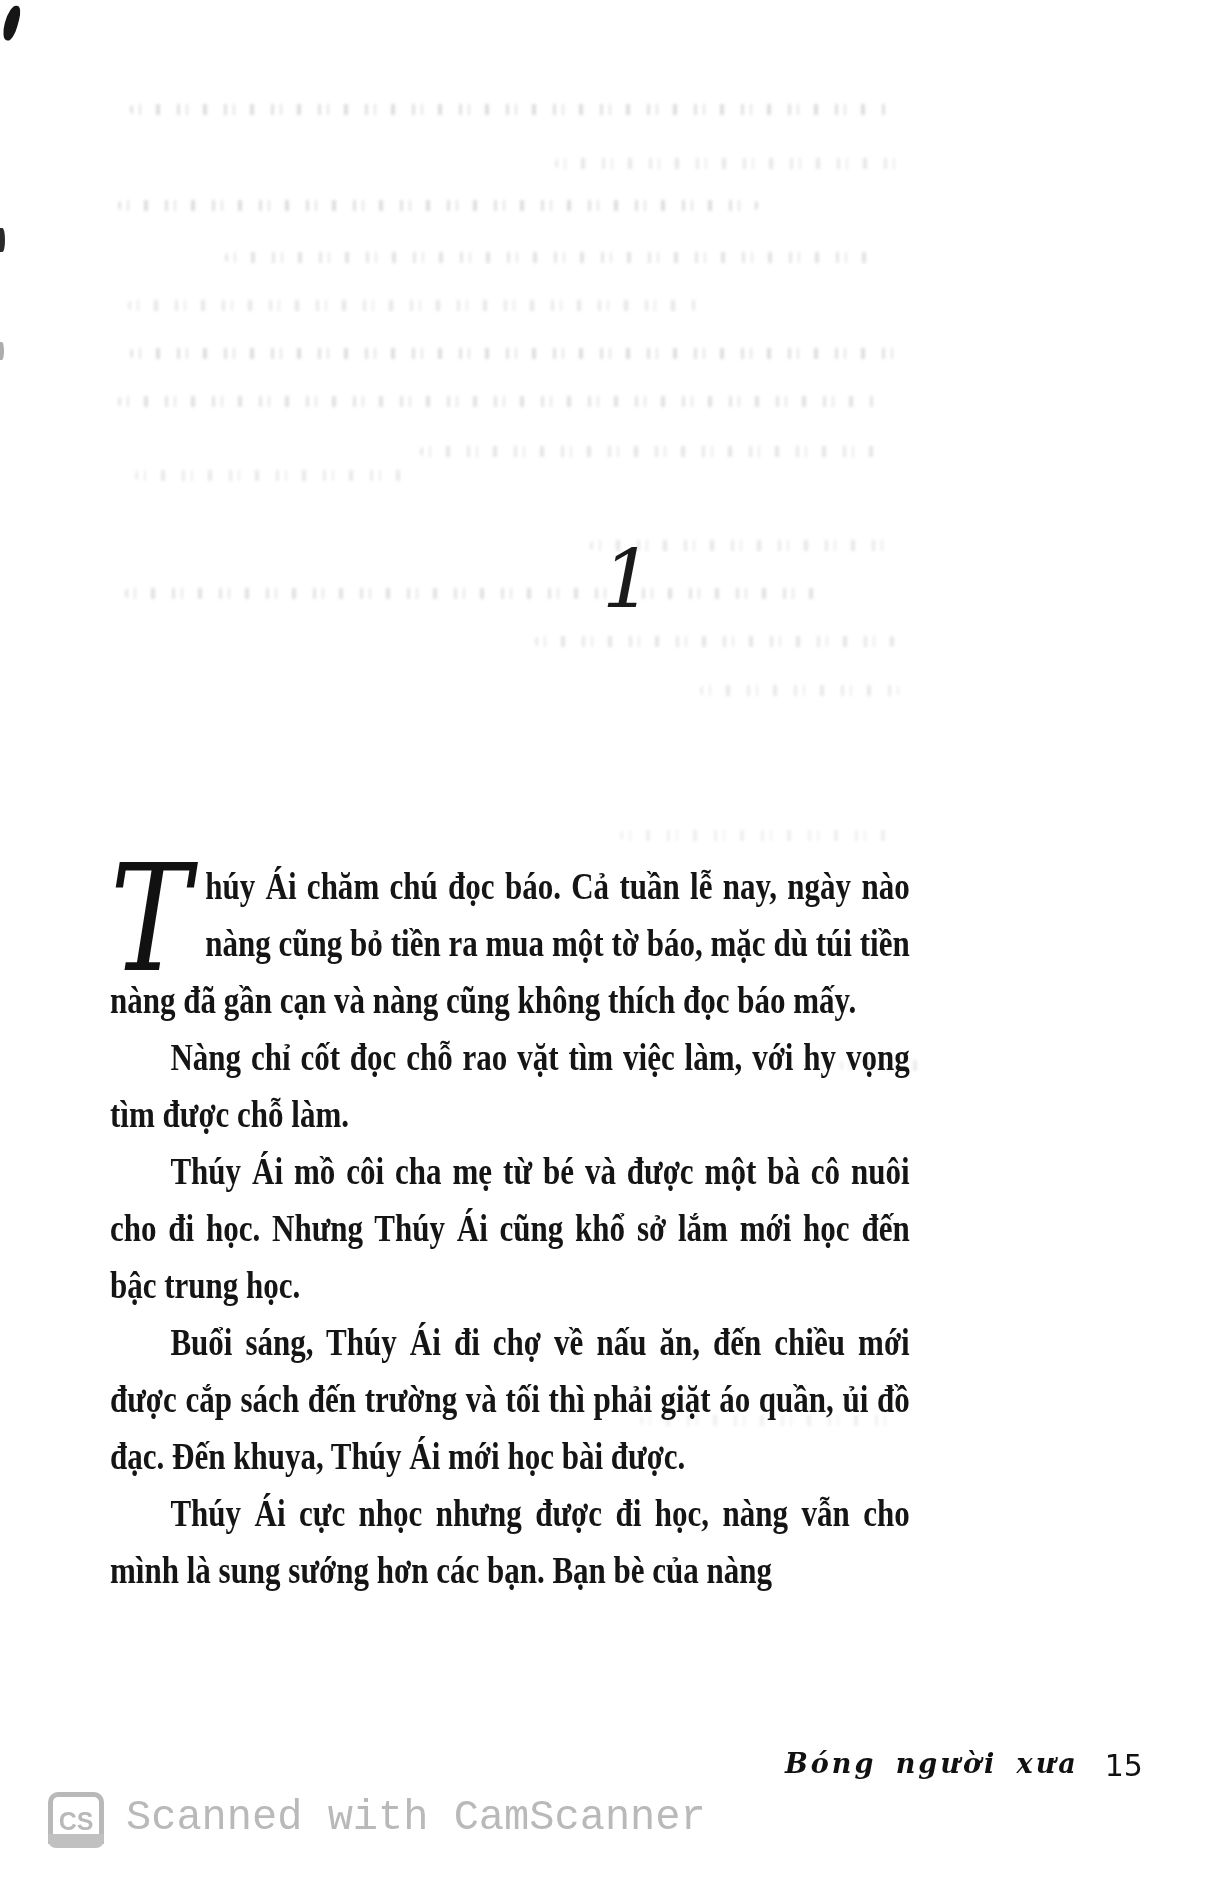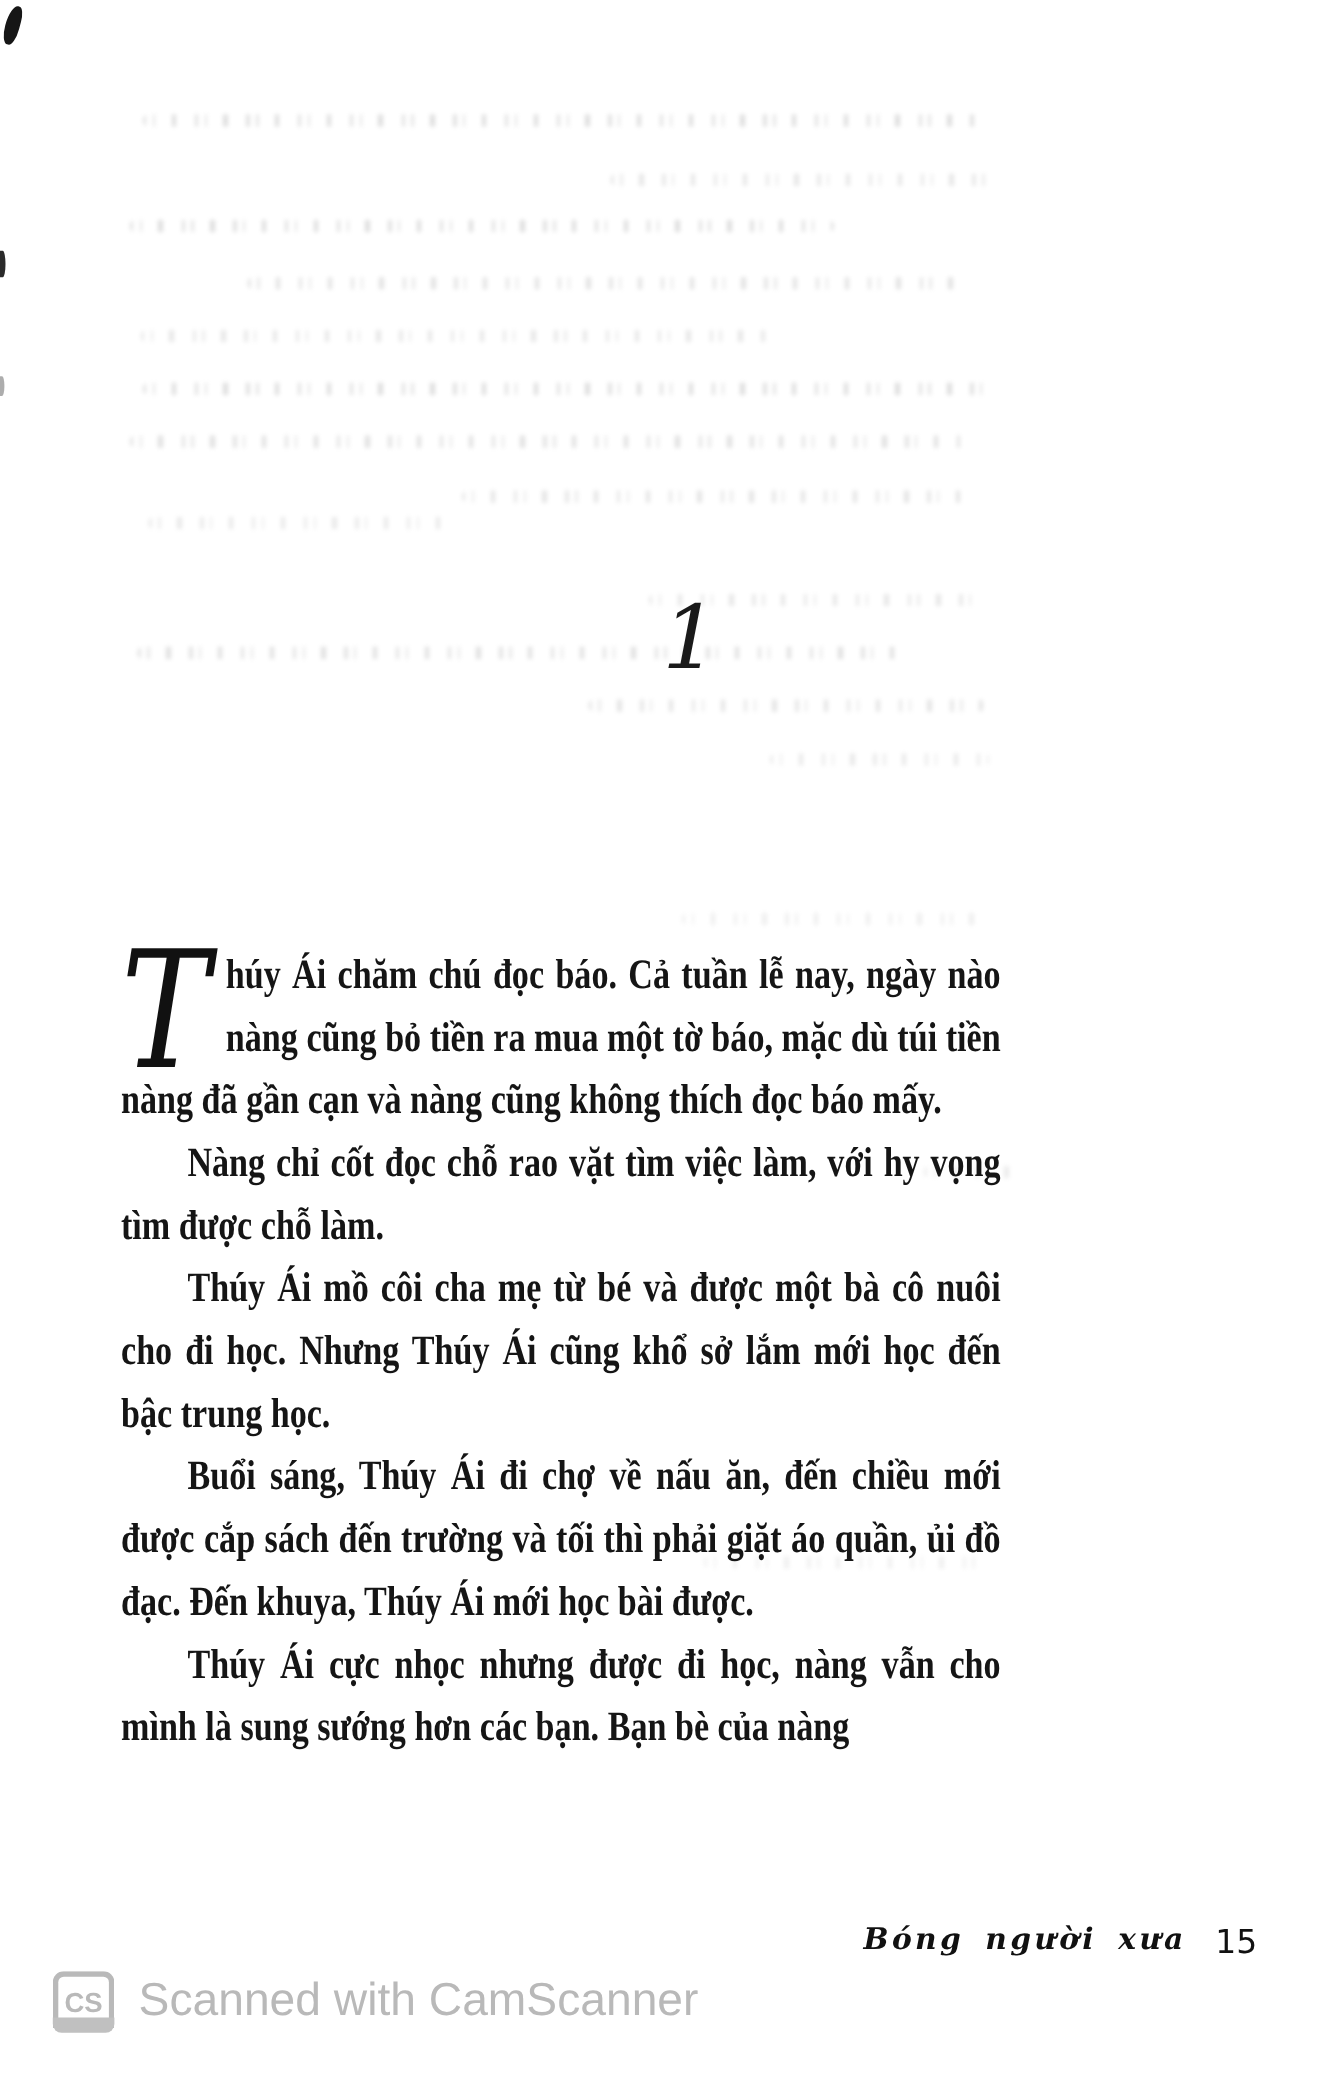--- a/index.html
+++ b/index.html
@@ -133,21 +133,21 @@
     margin-top: 2px;
   }
   .cs-logo .cs-base {
     position: absolute;
     left: 0; bottom: 0;
     width: 56px; height: 14px;
     background: #c0c0c0;
     border-radius: 0 0 8px 8px;
   }
   .cs-label {
-    font-family: Liberation Sans, sans-serif;
+    font-family: Liberation Mono, monospace;
     font-size: 42px;
     line-height: 52px;
     color: #b9b9b9;
     white-space: nowrap;
   }
 </style>
 </head>
 <body>
 
 <div class="page">

